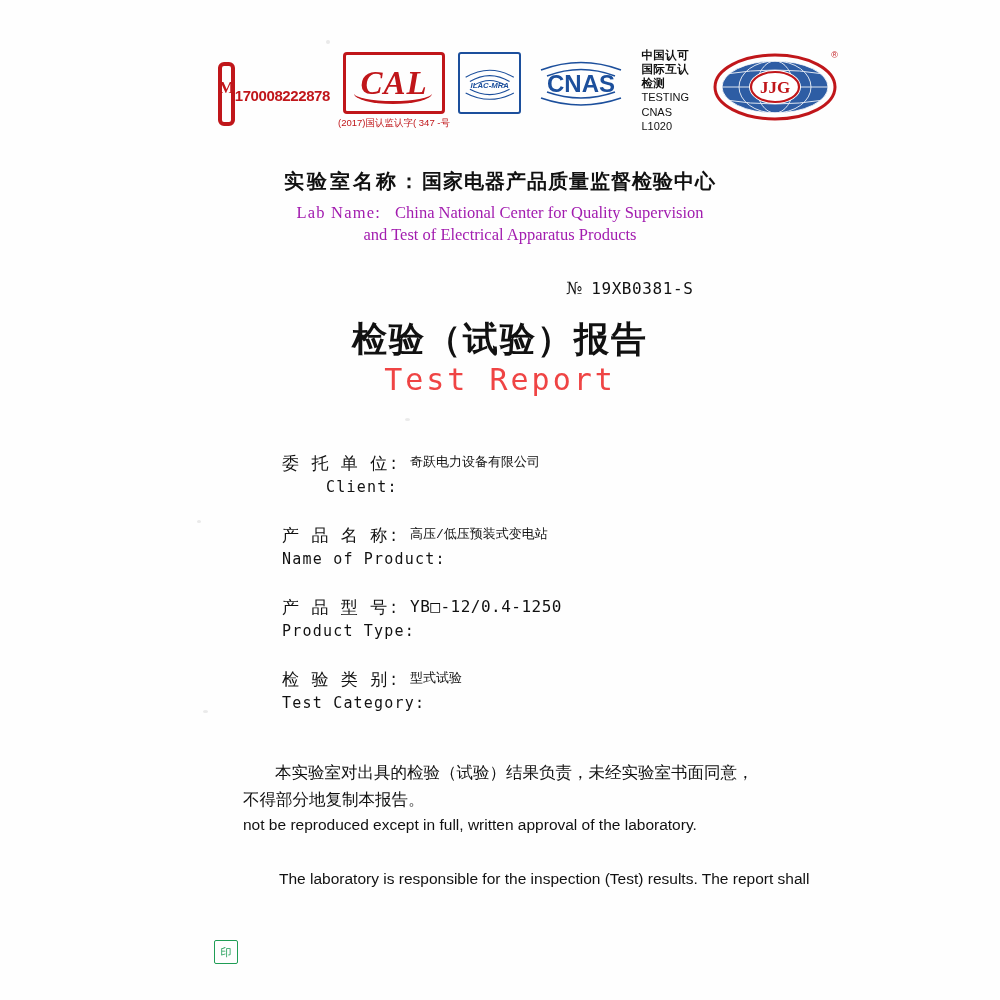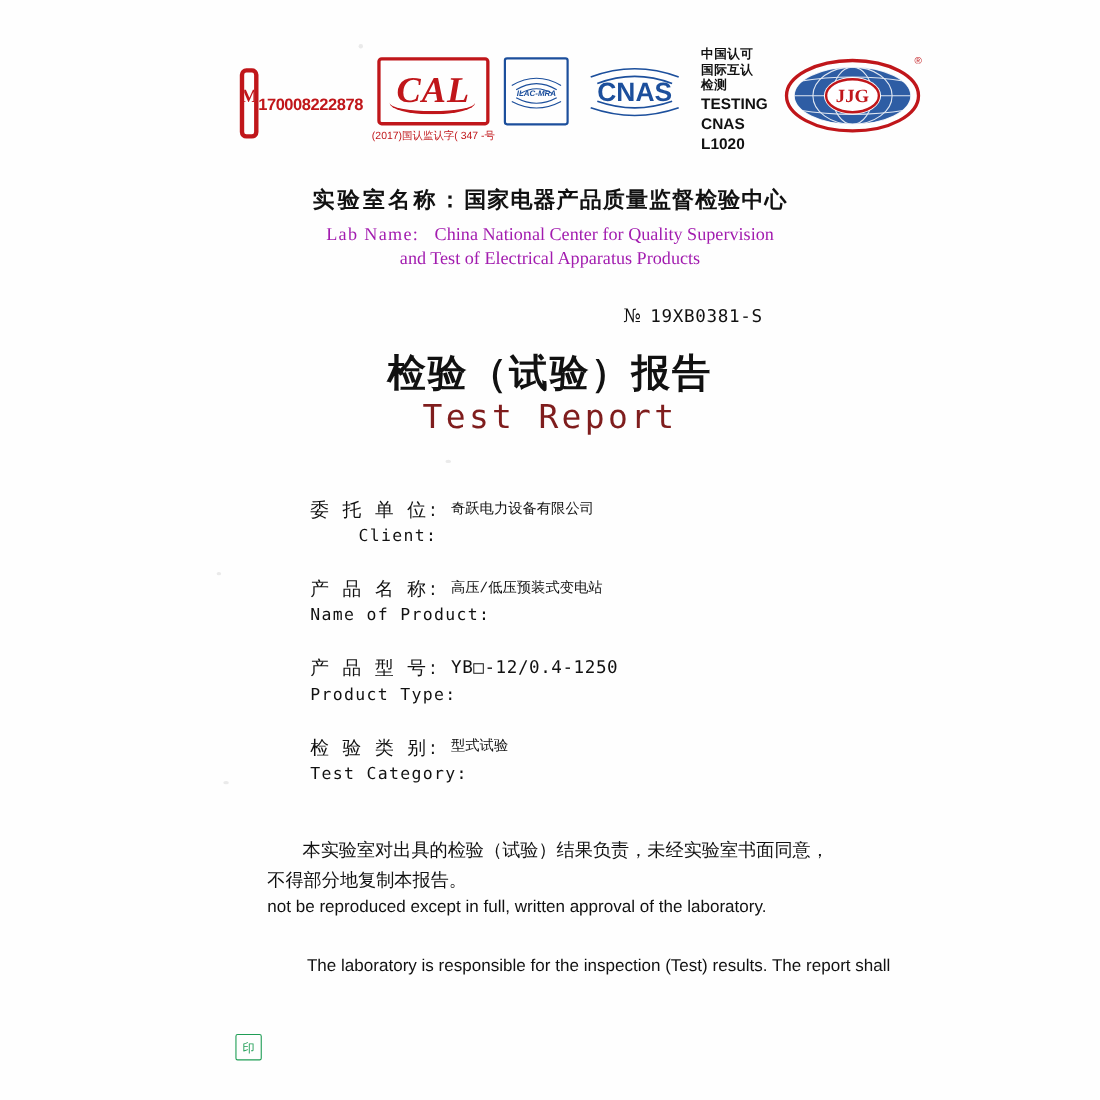--- a/index.html
+++ b/index.html
@@ -154,22 +154,22 @@
     font-family: "Liberation Sans", sans-serif;
     color: #111;
   }
   .logo-cnasl .cn {
     font-size: 11.5px;
     line-height: 1.22;
     font-weight: bold;
     letter-spacing: 0.4px;
   }
   .logo-cnasl .en {
-    font-size: 14px;
-    font-weight: bold;
+    font-size: 11px;
+    font-weight: normal;
     line-height: 1.25;
     margin-top: 1px;
   }
 
   
   .logo-globe {
     width: 126px;
     height: 72px;
     position: relative;
   }
@@ -246,21 +246,21 @@
     letter-spacing: 2px;
   }
   .title-en {
     position: absolute;
     top: 362px;
     left: 0;
     width: 1000px;
     text-align: center;
     font-family: "DejaVu Sans Mono", monospace;
     font-size: 30px;
-    color: #7f1d1d;
+    color: #ef4444;
     letter-spacing: 3px;
   }
 
   
   .fields {
     position: absolute;
     top: 452px;
     left: 282px;
     width: 640px;
   }

